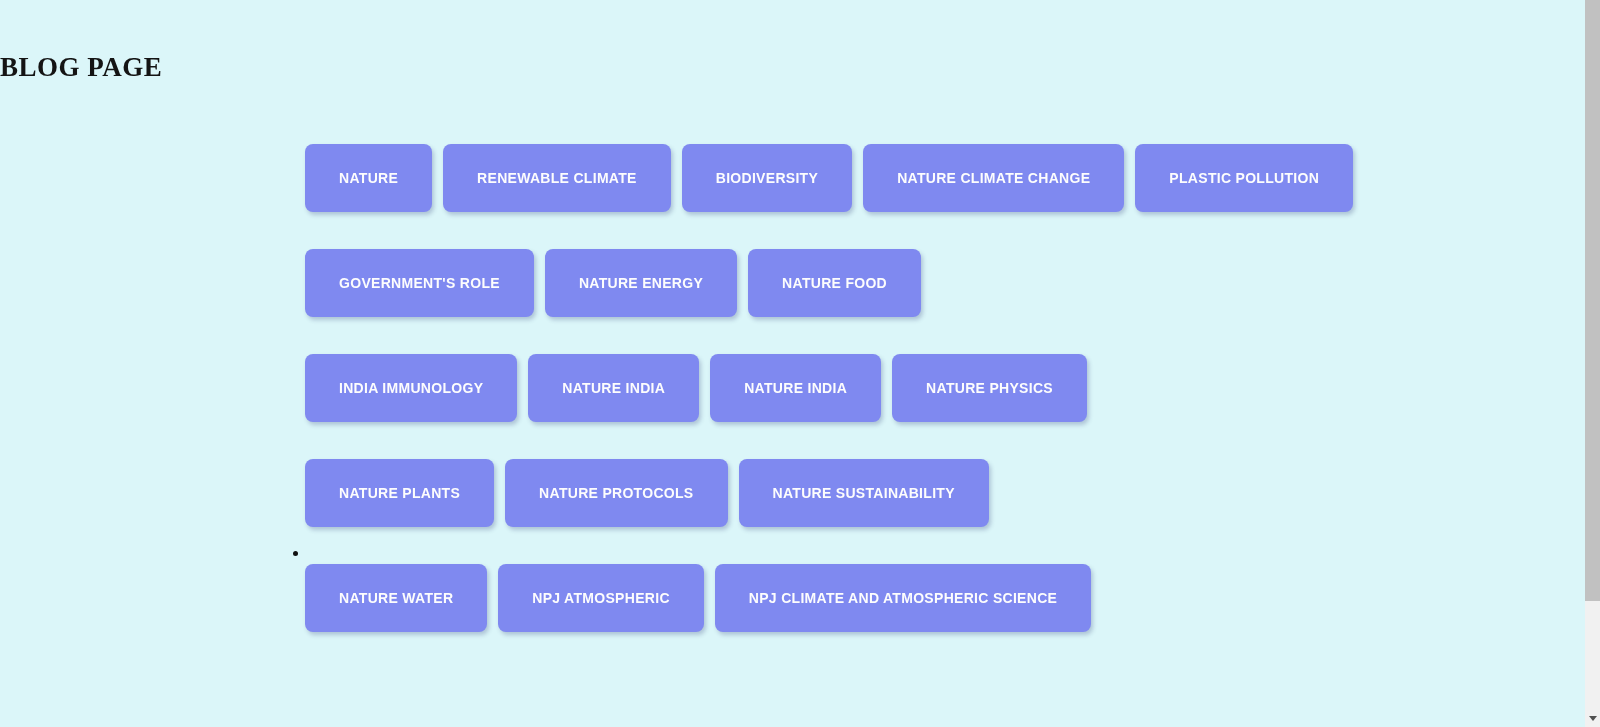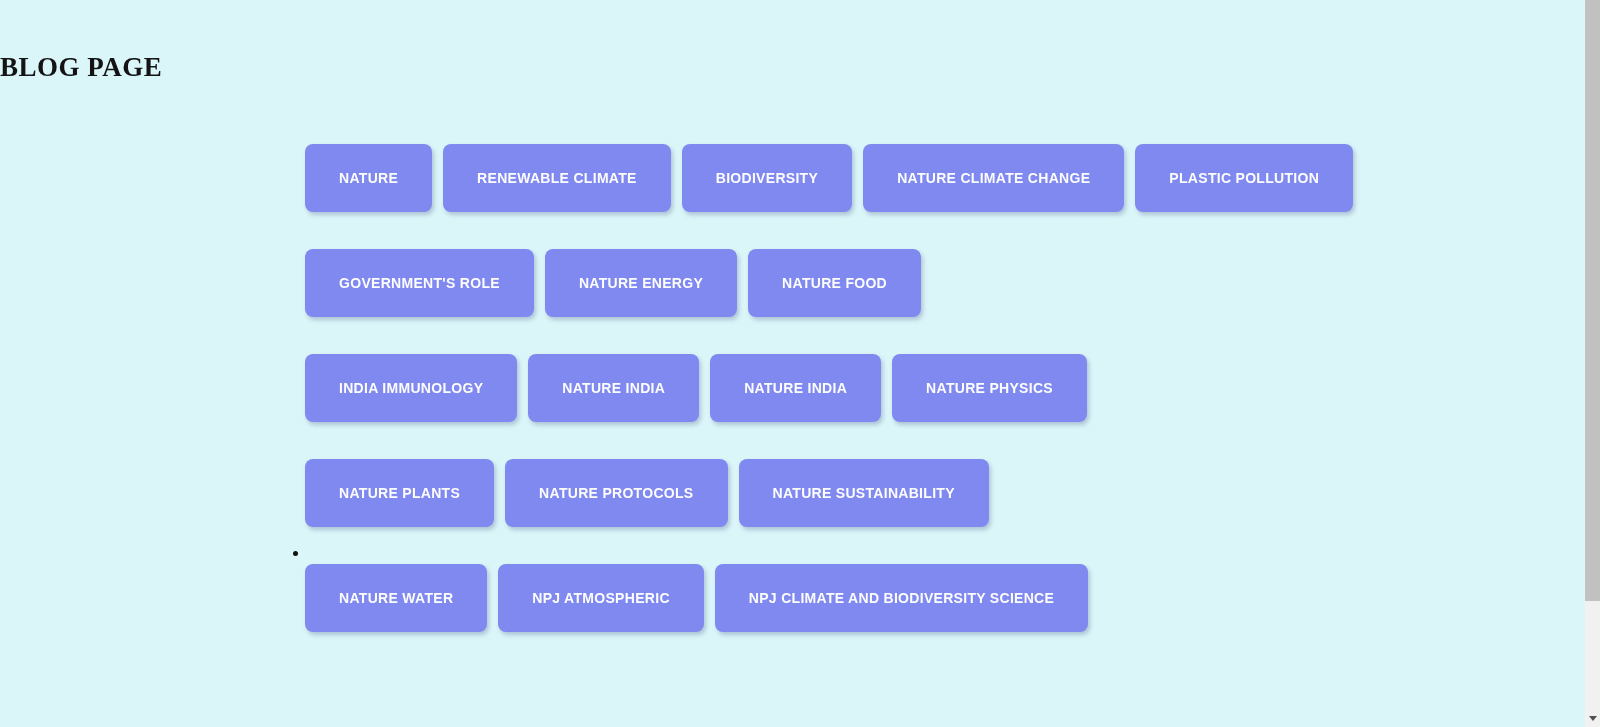--- a/index.html
+++ b/index.html
@@ -141,21 +141,21 @@
           <button class="cat-btn">NATURE PHYSICS</button>
         </div>
         <div class="btn-row">
           <button class="cat-btn">NATURE PLANTS</button>
           <button class="cat-btn">NATURE PROTOCOLS</button>
           <button class="cat-btn">NATURE SUSTAINABILITY</button>
         </div>
         <div class="btn-row">
           <button class="cat-btn">NATURE WATER</button>
           <button class="cat-btn">NPJ ATMOSPHERIC</button>
-          <button class="cat-btn">NPJ CLIMATE AND BIODIVERSITY SCIENCE</button>
+          <button class="cat-btn">NPJ CLIMATE AND ATMOSPHERIC SCIENCE</button>
         </div>
       </div>
 
   </div>
 
   <div class="scrollbar">
     <div class="scrollbar-thumb"></div>
     <div class="scrollbar-down-button">
       <span class="down-arrow-icon"></span>
     </div>

